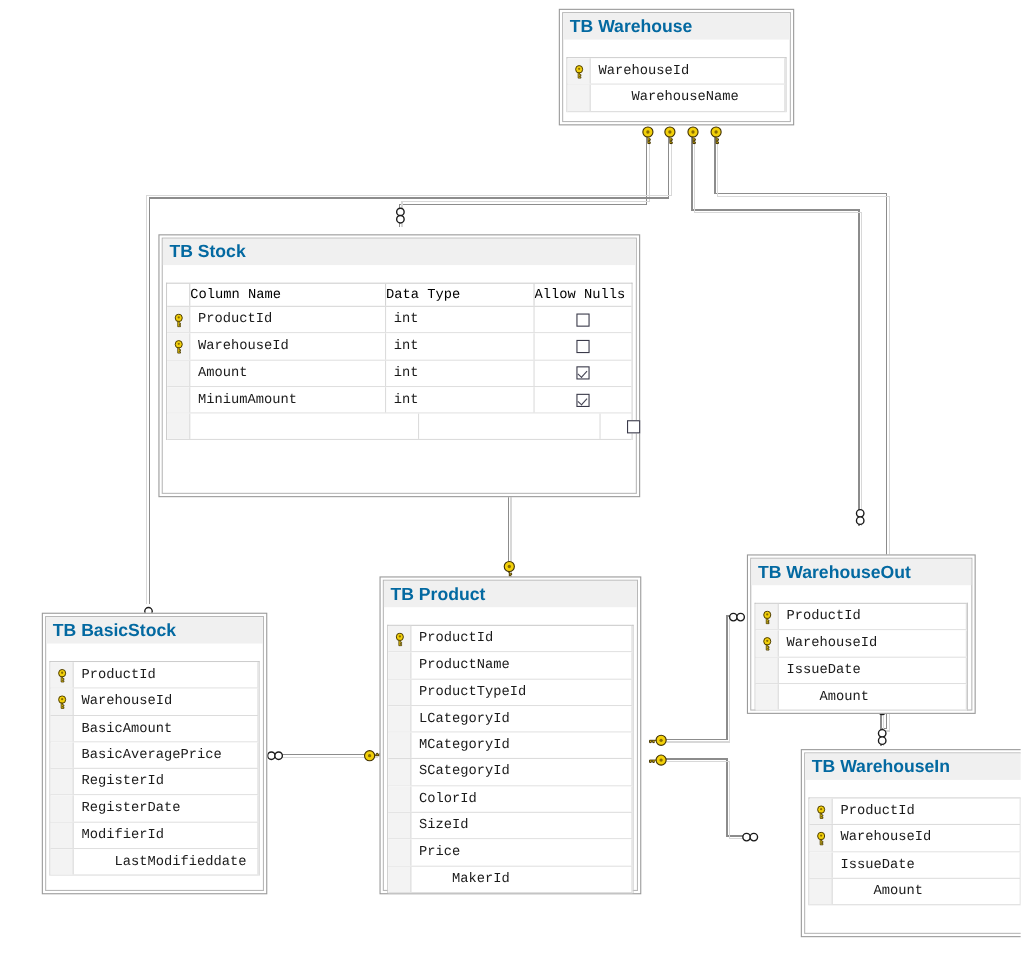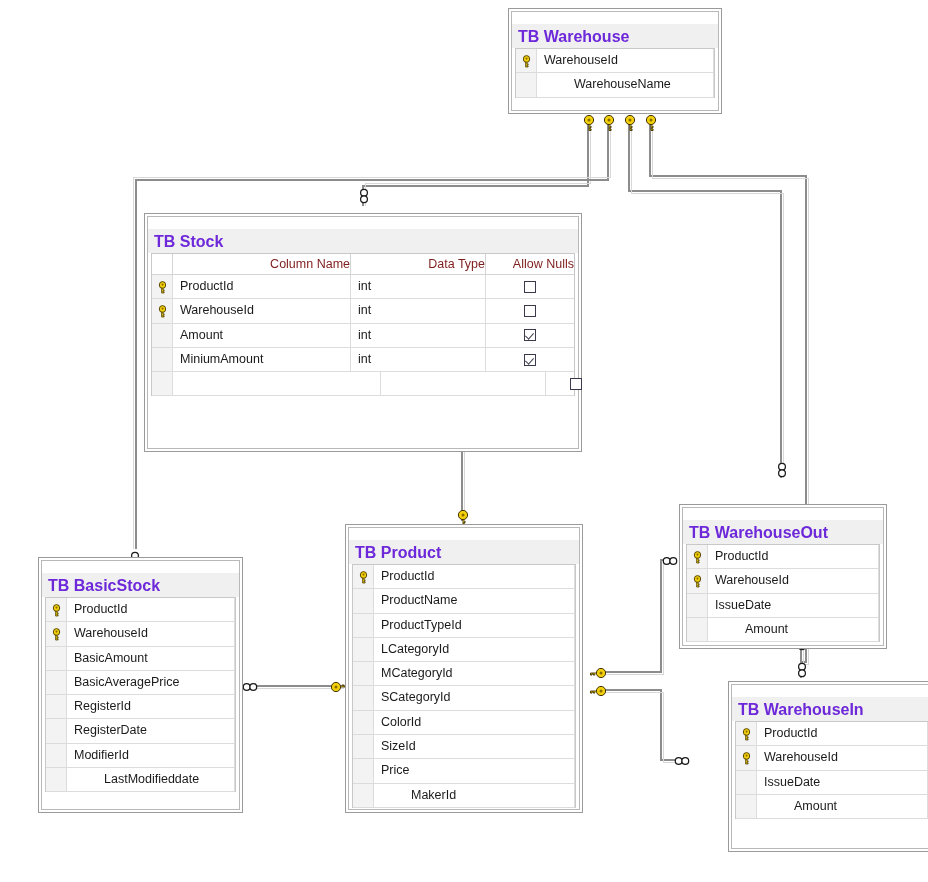--- a/index.html
+++ b/index.html
@@ -39,47 +39,47 @@
     position: absolute;
     left: 2px; top: 2px; right: 2px; bottom: 2px;
     border: 1px solid #b8b8b8;
     background: #ffffff;
     box-sizing: border-box;
   }
   .tbl-title {
     position: relative;
     font-size: 16px;
     font-weight: bold;
-    color: #6d28d9;
+    color: #0369a1;
     background: #f0f0f0;
     padding: 3px 0 2px 6px;
     line-height: 19px;
     letter-spacing: 0px;
     white-space: nowrap;
     box-sizing: border-box;
-    margin-top: 12px;
   }
   .grid {
     position: relative;
-    margin: 0 3px;
+    margin: 16px 3px;
     border: 1px solid #c8c8c8;
     border-bottom: none;
     box-sizing: border-box;
+    font-family: Liberation Mono, monospace;
   }
   .hdr-row {
     display: flex;
     height: 21px;
     border-bottom: 1px solid #d4d4d4;
     background: #ffffff;
     box-sizing: border-box;
   }
   .hdr-cell {
     font-size: 12.5px;
-    color: #7f1d1d;
-    text-align: right;
+    color: #000000;
+    text-align: left;
     line-height: 20px;
     box-sizing: border-box;
     border-right: 1px solid #d4d4d4;
     overflow: hidden;
     white-space: nowrap;
   }
   .hdr-cell:last-child { border-right: none; }
   .row {
     display: flex;
     height: 24.3px;

